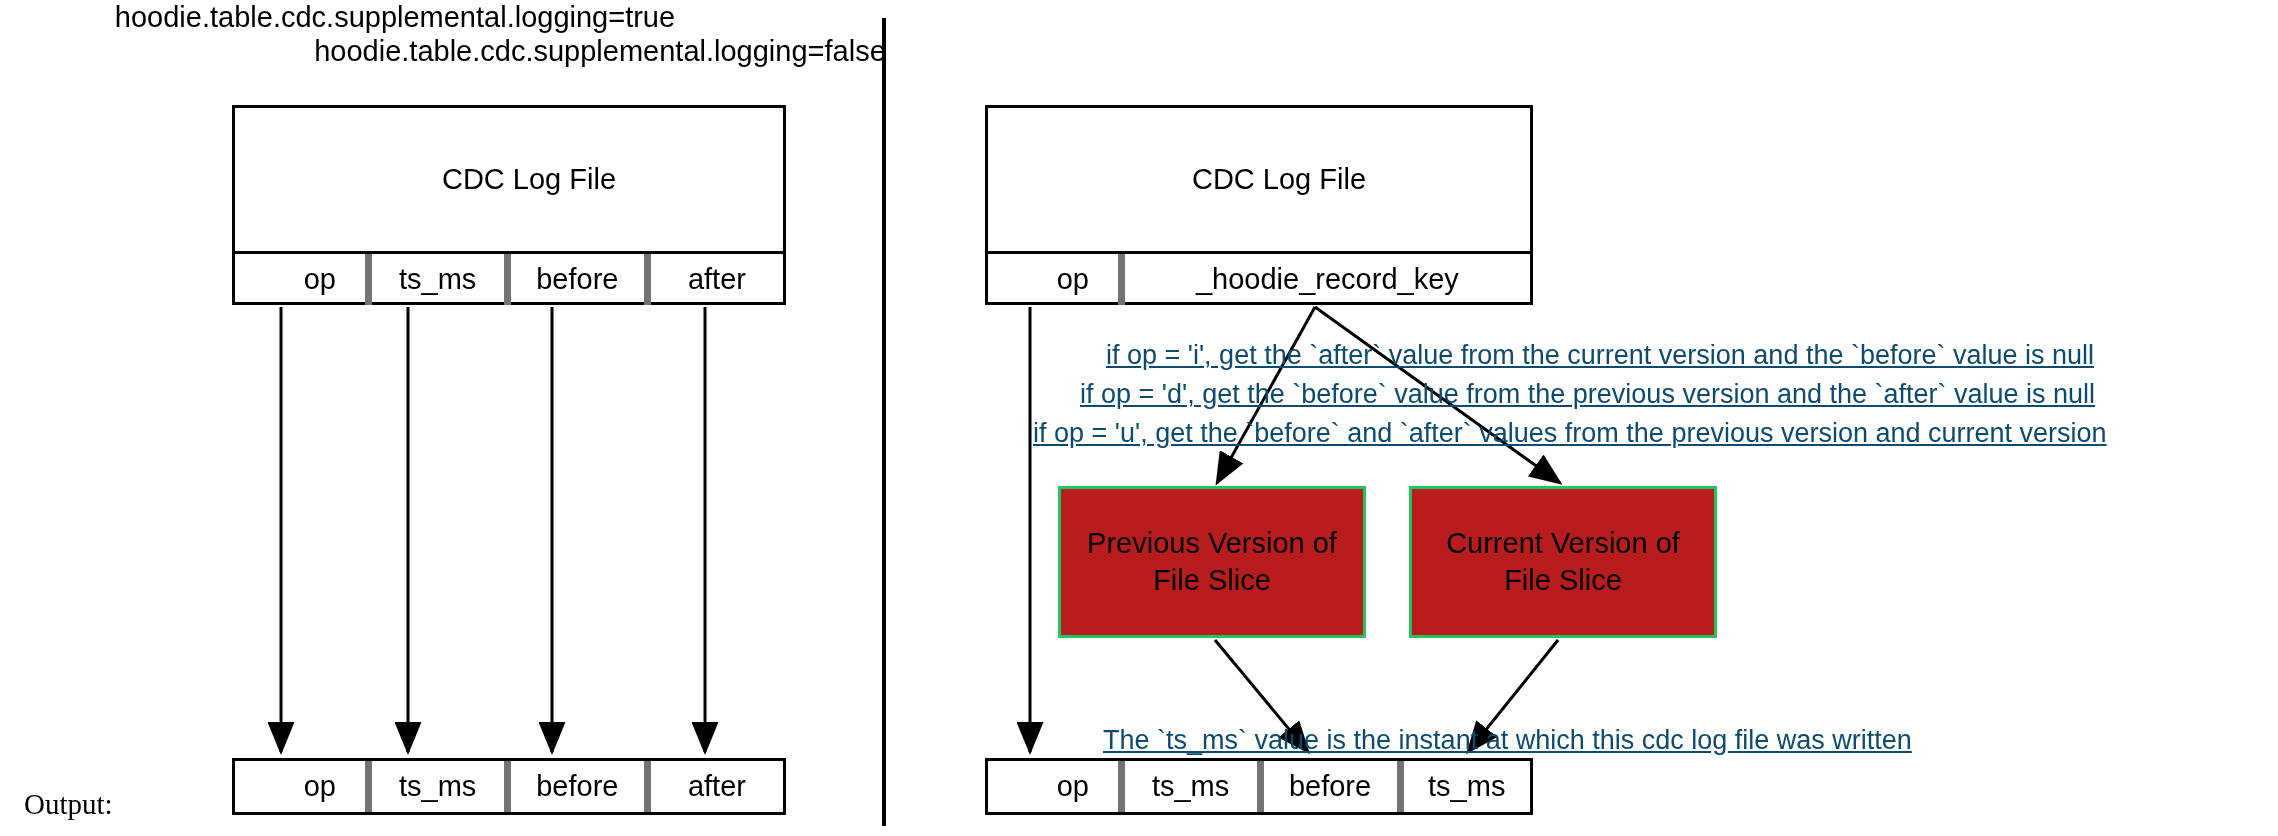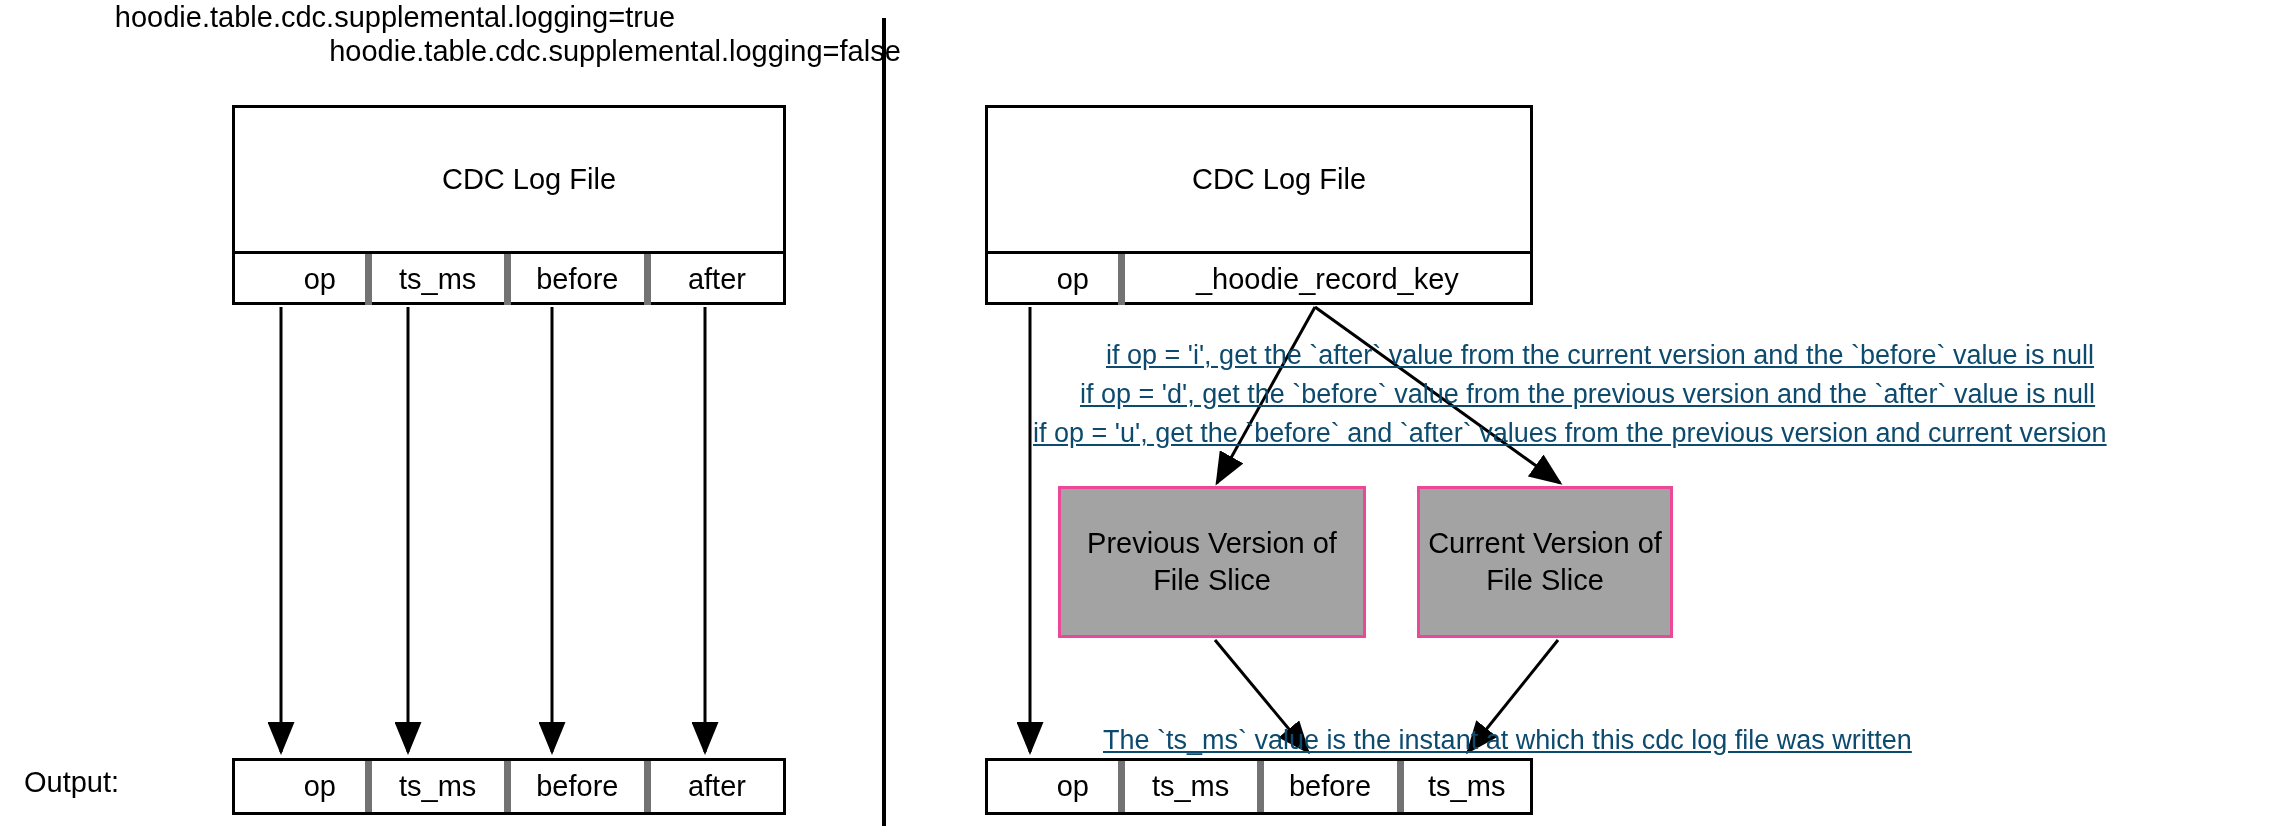--- a/index.html
+++ b/index.html
@@ -67,22 +67,22 @@
     font-size: 29px;
     border-left: 7px solid #737373;
     color: #000;
     white-space: nowrap;
   }
   .tbl-cols .cell:first-child { border-left: none; }
 
   
   .vbox {
     position: absolute;
-    border: 3px solid #ec4899;
-    background: #a3a3a3;
+    border: 3px solid #22c55e;
+    background: #b91c1c;
     box-sizing: border-box;
     display: flex;
     align-items: center;
     justify-content: center;
     text-align: center;
     font-size: 29px;
     line-height: 37px;
     color: #000;
   }
 
@@ -135,53 +135,53 @@
   <div class="tbl" style="left:232px; top:105px; width:554px; height:200px;">
     <div class="tbl-head" style="height:143px;">CDC Log File</div>
     <div class="tbl-cols" style="height:54px;">
       <div class="cell" style="width:97px;">op</div>
       <div class="cell" style="width:150px;">ts_ms</div>
       <div class="cell" style="width:151px;">before</div>
       <div class="cell" style="width:150px;">after</div>
     </div>
   </div>
 
-  <div class="out-label" style="left:24px; top:766px;">Output:</div>
+  <div class="out-label" style="left:24px; top:788px;font-family:Liberation Serif, serif;">Output:</div>
 
   <div class="tbl" style="left:232px; top:758px; width:554px; height:57px;">
     <div class="tbl-cols" style="height:51px; border-top:none;">
       <div class="cell" style="width:97px;">op</div>
       <div class="cell" style="width:150px;">ts_ms</div>
       <div class="cell" style="width:151px;">before</div>
       <div class="cell" style="width:150px;">after</div>
     </div>
   </div>
 
-  <div class="panel-title" style="left:884px; top:14px; width:1200px;padding-left:15px;">hoodie.table.cdc.supplemental.logging=false</div>
+  <div class="panel-title" style="left:884px; top:14px; width:1200px;">hoodie.table.cdc.supplemental.logging=false</div>
 
   <div class="tbl" style="left:985px; top:105px; width:548px; height:200px;">
     <div class="tbl-head" style="height:143px;">CDC Log File</div>
     <div class="tbl-cols" style="height:54px;">
       <div class="cell" style="width:97px;">op</div>
       <div class="cell" style="width:445px;">_hoodie_record_key</div>
     </div>
   </div>
 
   <div class="note" style="left:1106px; top:336px;">if op = 'i', get the `after` value from the current version and the `before` value is null</div>
   <div class="note" style="left:1080px; top:375px;">if op = 'd', get the `before` value from the previous version  and the `after` value is null</div>
   <div class="note" style="left:1033px; top:414px;">if op = 'u', get the `before` and `after` values from the previous version and current version</div>
 
   <div class="vbox" style="left:1058px; top:486px; width:308px; height:152px;">
     <div>
       <div>Previous Version of</div>
       <div>File Slice</div>
     </div>
   </div>
 
-  <div class="vbox" style="left:1409px; top:486px; width:256px; height:152px;margin-left:8px;">
+  <div class="vbox" style="left:1409px; top:486px; width:308px; height:152px;">
     <div>
       <div>Current Version of</div>
       <div>File Slice</div>
     </div>
   </div>
 
   <div class="note" style="left:1103px; top:688px;margin-top:33px;">The `ts_ms` value is the instant at which this cdc log file was written</div>
 
   <div class="tbl" style="left:985px; top:758px; width:548px; height:57px;">
     <div class="tbl-cols" style="height:51px; border-top:none;">

